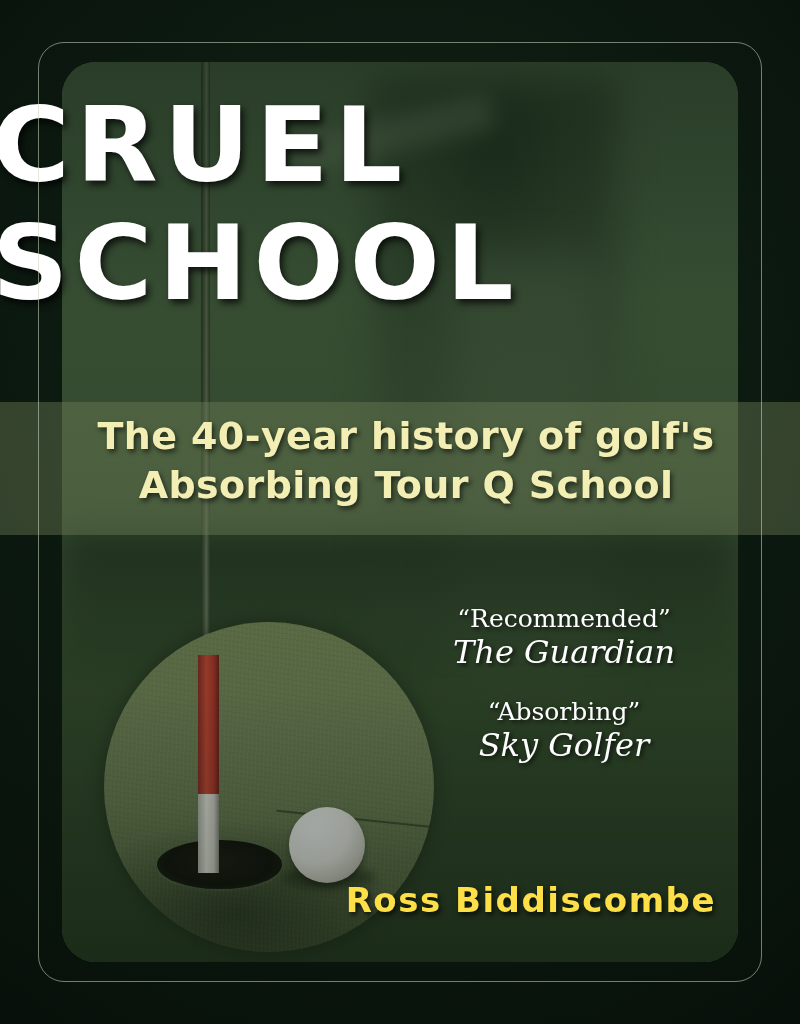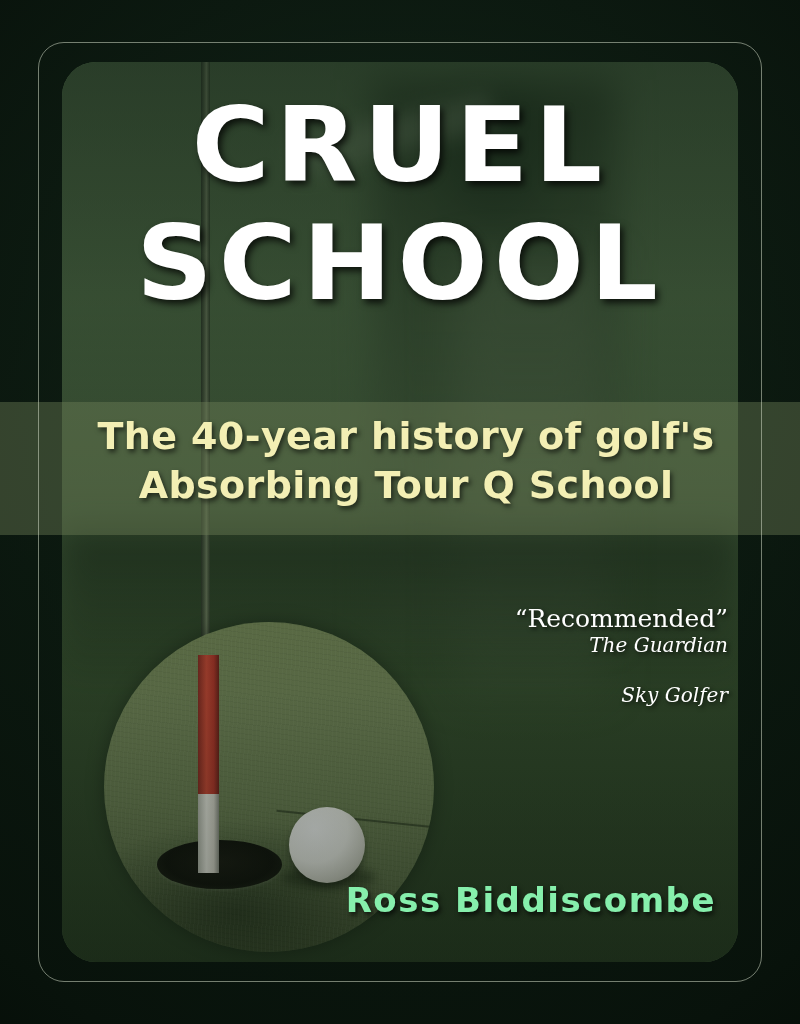--- a/index.html
+++ b/index.html
@@ -207,21 +207,21 @@
       linear-gradient(180deg, rgba(14,30,18,0.55) 0%, rgba(12,26,16,0.35) 40%, rgba(10,22,14,0.30) 70%, rgba(10,20,12,0.45) 100%);
     pointer-events: none;
   }
 
   
   .title-block {
     position: absolute;
     left: 0;
     right: 0;
     top: 96px;
-    text-align: center;
+    text-align: left;
     z-index: 4;
   }
   .title-line {
     color: #ffffff;
     font-family: "DejaVu Sans", sans-serif;
     font-weight: bold;
     letter-spacing: 6px;
     line-height: 0.96;
     text-shadow: 3px 4px 7px rgba(0,0,0,0.75);
     transform: scaleX(1.02);
@@ -254,49 +254,49 @@
     font-weight: bold;
     font-size: 38px;
     line-height: 1.28;
     letter-spacing: 0.4px;
     text-shadow: 2px 3px 5px rgba(0,0,0,0.6);
   }
 
   
   .quotes {
     position: absolute;
-    right: 72px;
+    right: 86px;
     top: 604px;
     width: 300px;
-    text-align: right;
+    text-align: center;
     z-index: 5;
   }
   .quote-group { margin-bottom: 26px; }
   .quote-text {
     color: #ffffff;
     font-family: "DejaVu Serif", serif;
     font-size: 25px;
     line-height: 1.16;
     text-shadow: 2px 2px 4px rgba(0,0,0,0.7);
   }
   .quote-src {
     color: #ffffff;
     font-family: "DejaVu Serif", serif;
     font-style: italic;
-    font-size: 20px;
+    font-size: 32px;
     line-height: 1.2;
     text-shadow: 2px 2px 4px rgba(0,0,0,0.7);
   }
 
   .author {
     position: absolute;
     right: 84px;
     top: 880px;
     z-index: 5;
-    color: #86efac;
+    color: #fde047;
     font-family: "DejaVu Sans", sans-serif;
     font-weight: bold;
     font-size: 34px;
     letter-spacing: 1.5px;
     text-shadow: 2px 3px 5px rgba(0,0,0,0.7);
   }
 </style>
 </head>
 <body>
 
@@ -338,19 +338,20 @@
   </div>
 
   <div class="quotes">
     <div class="quote-group">
       <div class="quote-text">“Recommended”</div>
       <div class="quote-src">The Guardian</div>
     </div>
     <div class="quote-group">
     </div>
     <div class="quote-group">
+      <div class="quote-text">“Absorbing”</div>
       <div class="quote-src">Sky Golfer</div>
     </div>
   </div>
 
   <div class="author">Ross Biddiscombe</div>
 
 </div>
 
 </body></html>

